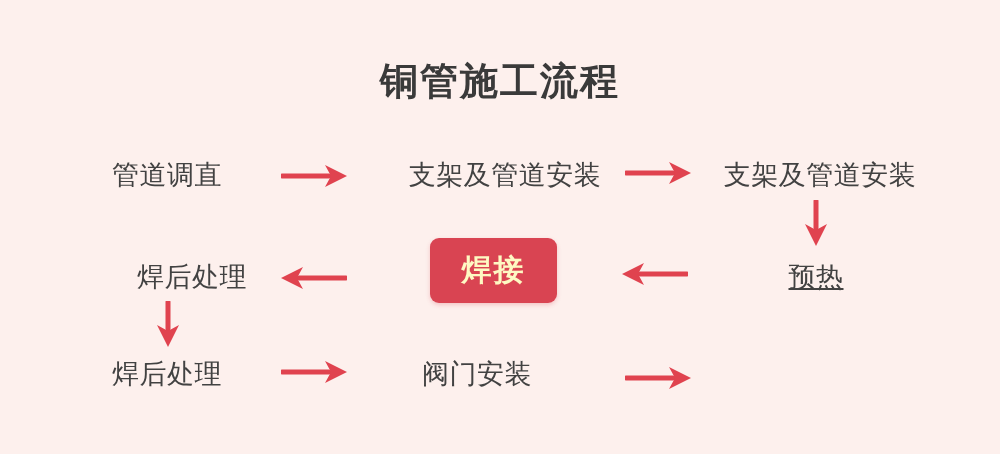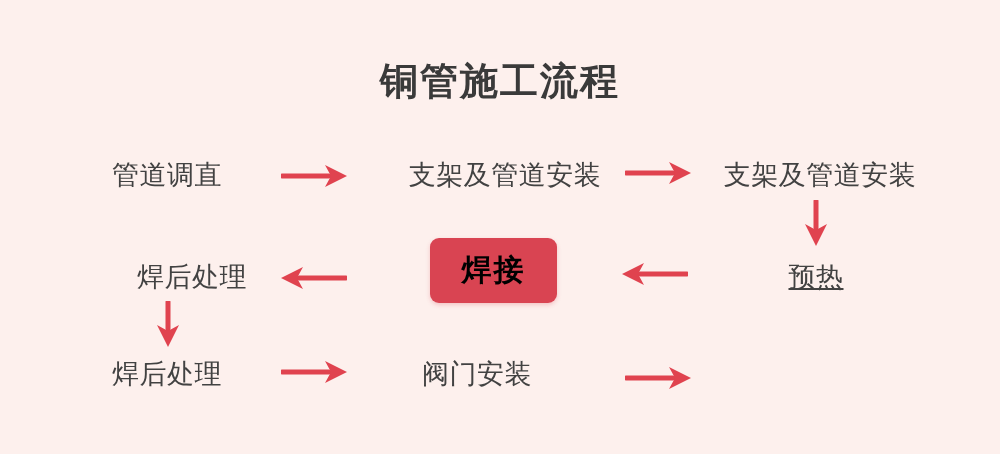--- a/index.html
+++ b/index.html
@@ -49,21 +49,21 @@
     position: absolute;
     left: 430px; top: 238px;
     width: 127px; height: 65px;
     background: #d94452;
     border-radius: 9px;
     display: flex;
     align-items: center;
     justify-content: center;
     font-size: 30px;
     font-weight: 700;
-    color: #000000;
+    color: #fef9c3;
     letter-spacing: 2px;
     box-shadow: 0 2px 4px rgba(217,68,82,0.25);
   }
   .arrow { position: absolute; }
   .arrow svg { display: block; }
   .pos-a1 { left: 281px; top: 163px; }  
   .pos-a2 { left: 625px; top: 160px; }  
   .pos-a3 { left: 803px; top: 200px; }  
   .pos-a4 { left: 622px; top: 261px; }  
   .pos-a5 { left: 281px; top: 265px; }  

